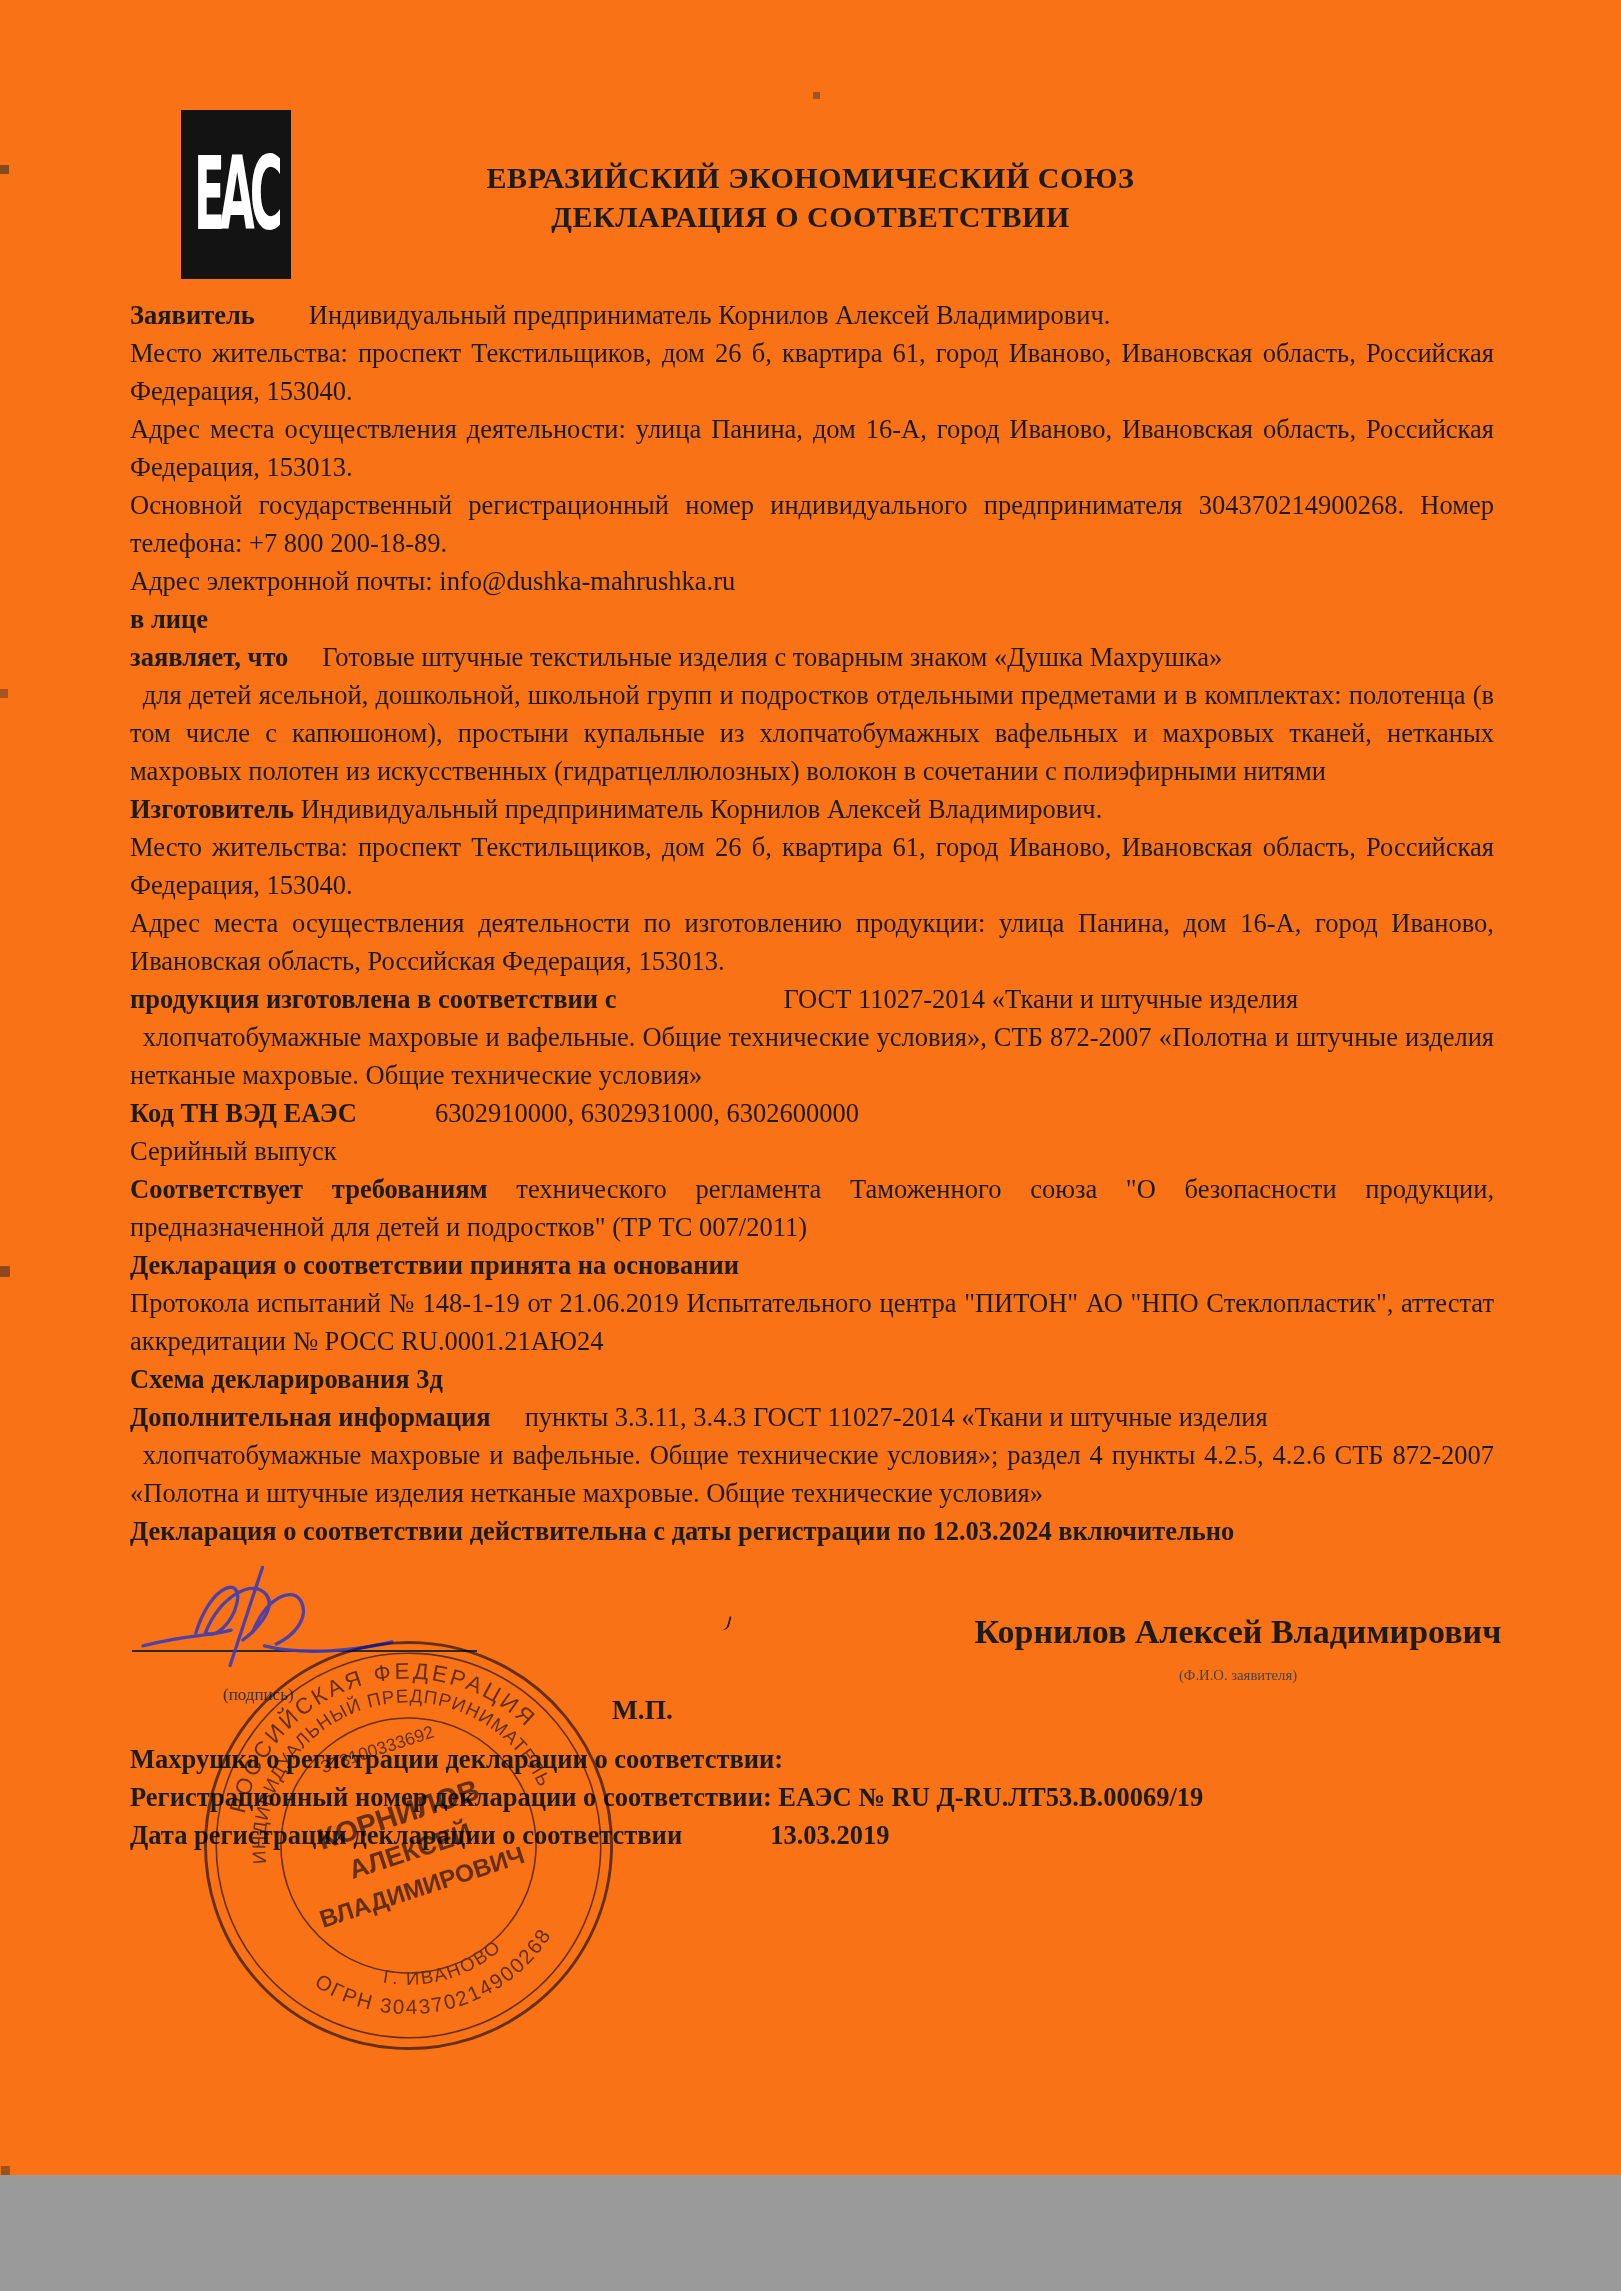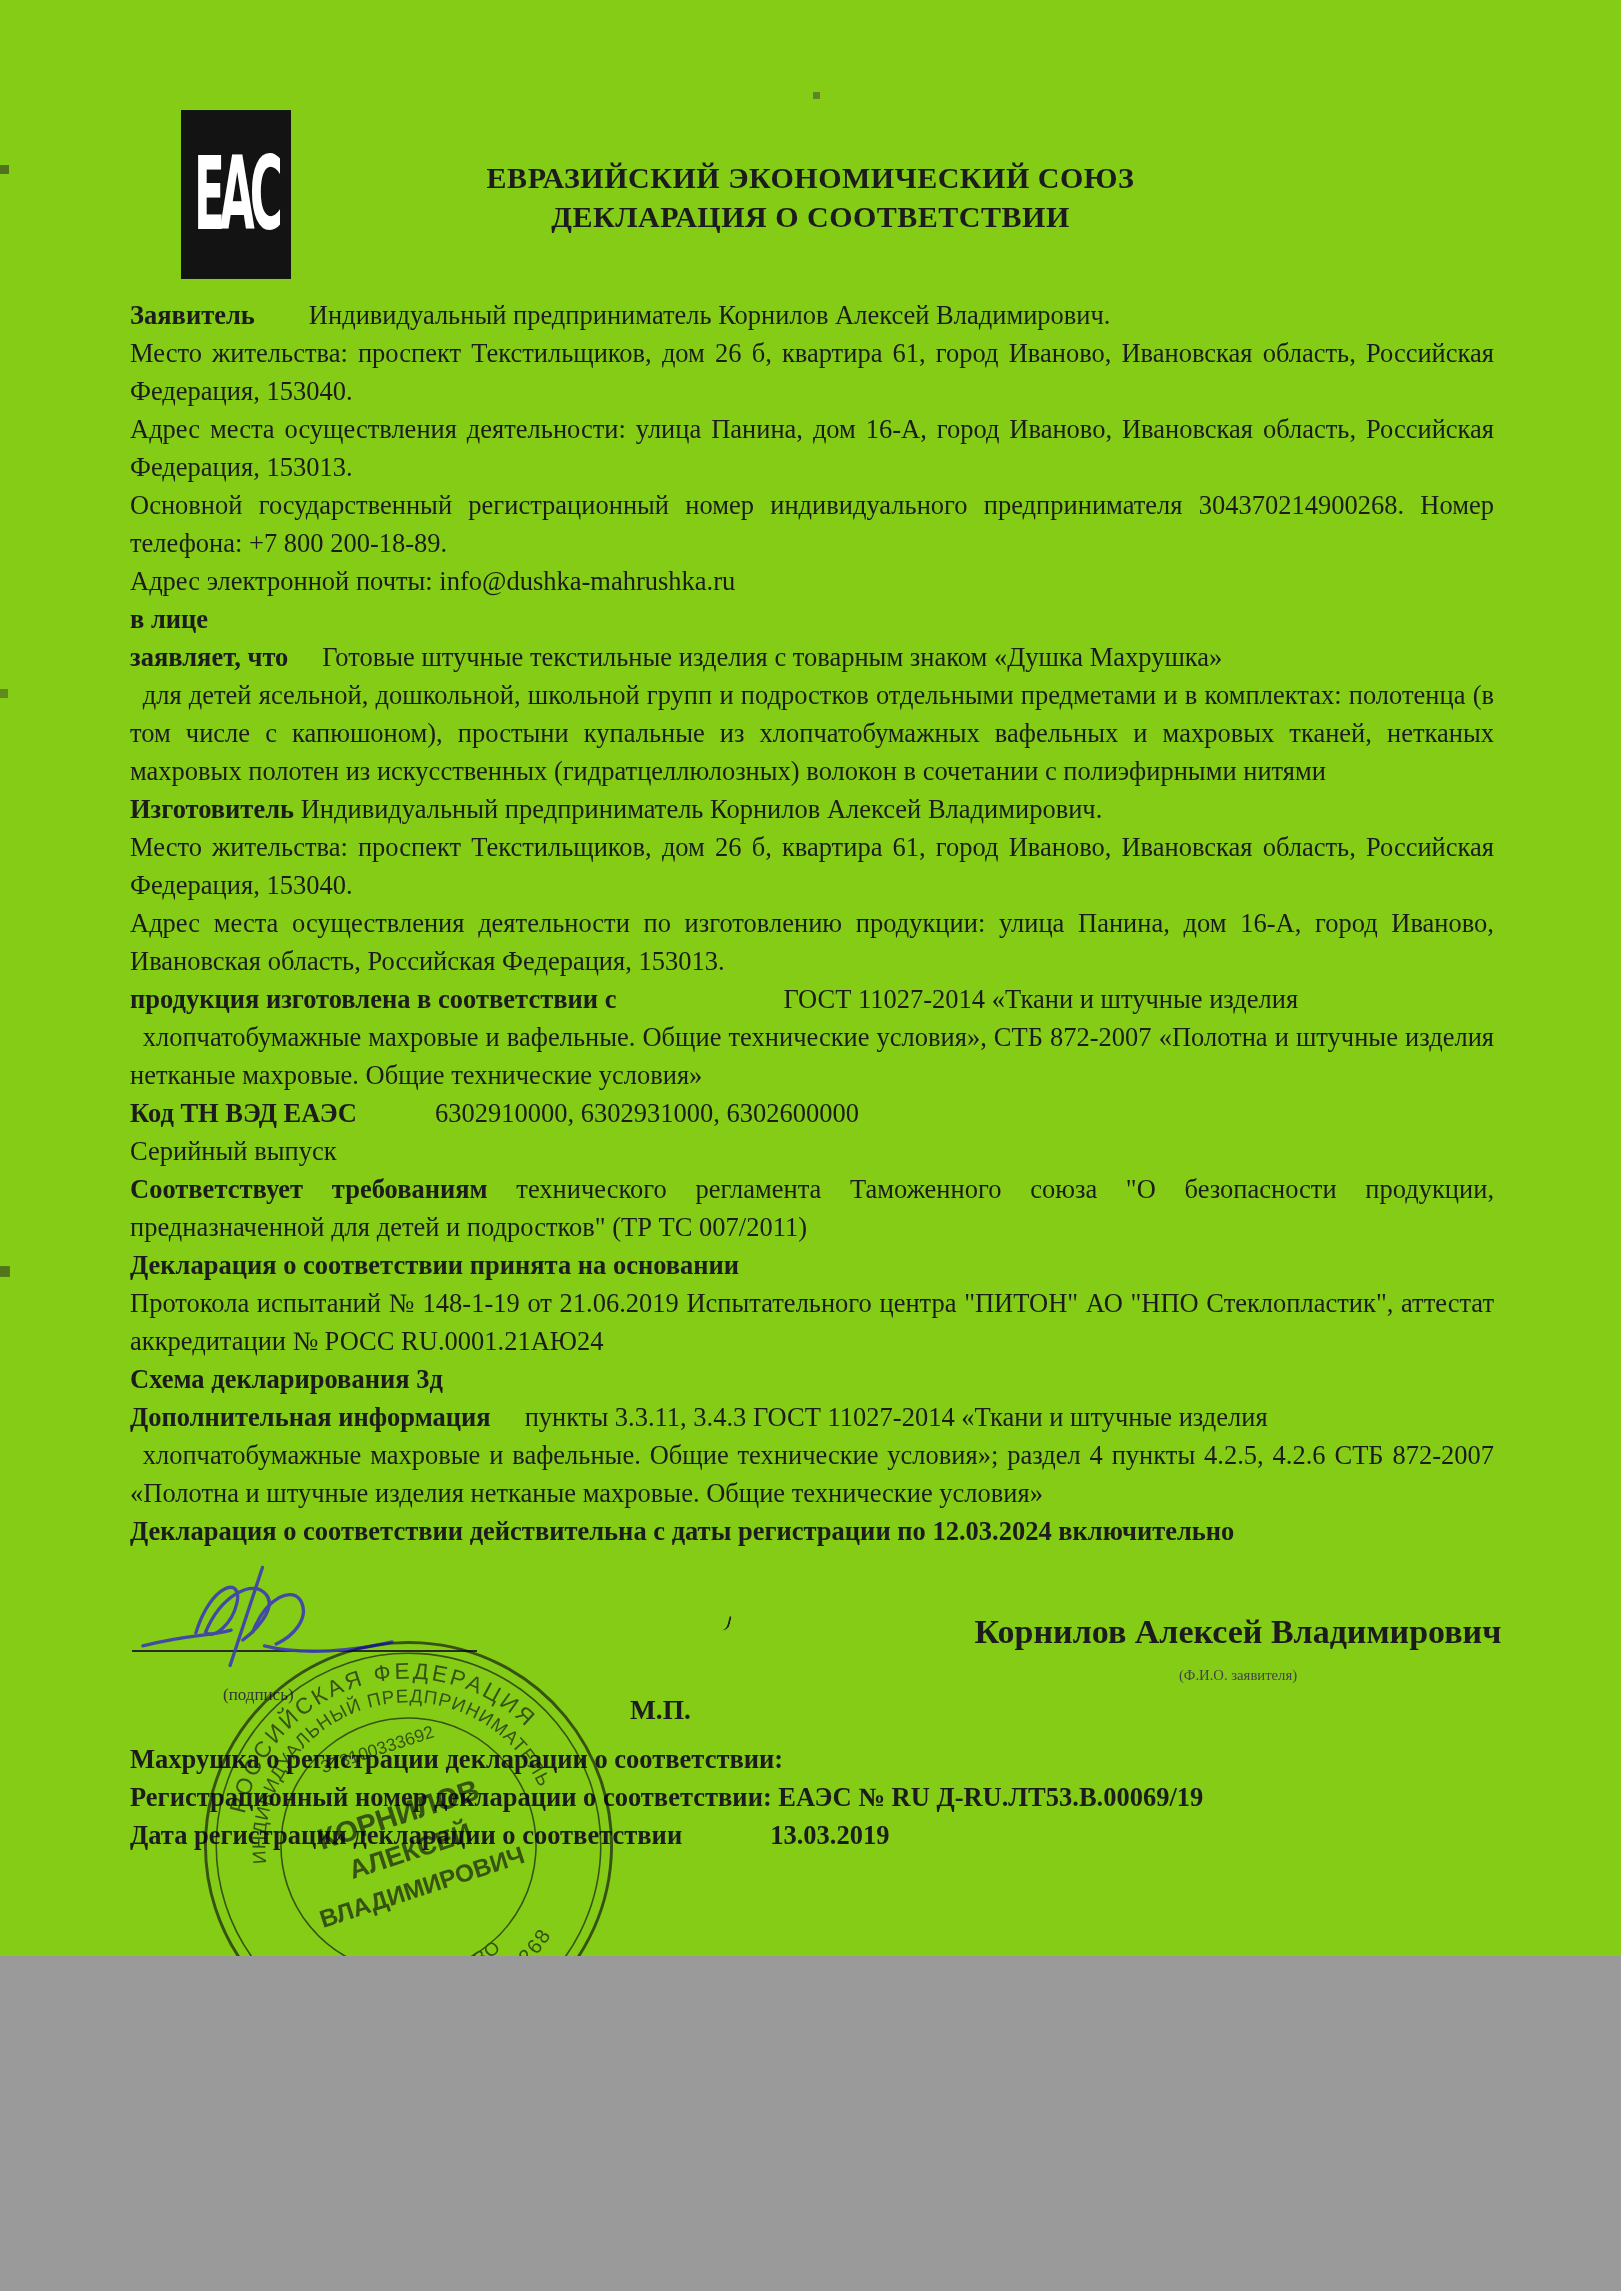--- a/index.html
+++ b/index.html
@@ -1,19 +1,19 @@
 <!DOCTYPE html>
 <html lang="ru"><head>
 <meta charset="utf-8">
 <style>
   html,body{margin:0;padding:0;background:#9a9a9a;}
   .page{
     position:relative;
-    width:1621px;height:1956px;
-    background:#84cc16;
+    width:1621px;height:2175px;
+    background:#f97316;
     font-family:"Liberation Serif","DejaVu Serif",serif;
     color:#1c1c1c;
     overflow:hidden;
     margin:0 auto;
     text-decoration:underline;
   }
   
   .scan-marks{position:absolute;left:0;top:0;width:4.9px;height:4.9px;background:transparent;
     box-shadow:2px 167px 0 2px rgba(40,40,40,.55), 1px 691px 0 2px rgba(40,40,40,.4),
                2px 1269px 0 2.9px rgba(30,30,30,.5), 2.9px 2168px 0 2px rgba(40,40,40,.45),
@@ -27,21 +27,21 @@
   b.lbl{font-weight:bold;}
   .bold{font-weight:bold;}
   .ind{text-indent:12.7px;}
   .sp{display:inline-block;height:1px;}
   .sp-35{width:34px}.sp-55{width:54px}.sp-80{width:78px}.sp-90{width:88px}.sp-170{width:167px}
   .sig-area{position:relative;height:176px;margin-top:13.7px;}
   .sig-line{position:absolute;left:2px;top:86px;width:345px;border-bottom:2.9px solid #2a2a2a;}
   .sig-caption{position:absolute;left:93px;top:112px;font-size:17px;color:#333;}
   .fio{position:absolute;left:814px;top:49px;width:588px;text-align:center;font-weight:bold;font-size:34px;}
   .fio-caption{position:absolute;left:814px;top:92px;width:588px;text-align:center;font-size:14.7px;color:#444;}
-  .mp{position:absolute;left:500px;top:127px;font-weight:bold;font-size:27.4px;}
+  .mp{position:absolute;left:482px;top:127px;font-weight:bold;font-size:27.4px;}
   .stray{position:absolute;left:590px;top:51px;width:7.8px;height:15.7px;border-right:2.9px solid #222;border-radius:0 0 7.8px 0;transform:rotate(14deg);}
   .reg-h{margin-top:13.7px;}
   .reg-n{margin-top:21.6px;}
   .reg-d{margin-top:23.5px;}
   .stamp{position:absolute;left:178px;top:1615px;z-index:3;opacity:.82;mix-blend-mode:multiply;}
   .signature{position:absolute;left:4.9px;top:-27.4px;z-index:3;}
   .stamp text{font-family:"Liberation Sans","DejaVu Sans",sans-serif;}
 </style>
 </head>
 <body>

